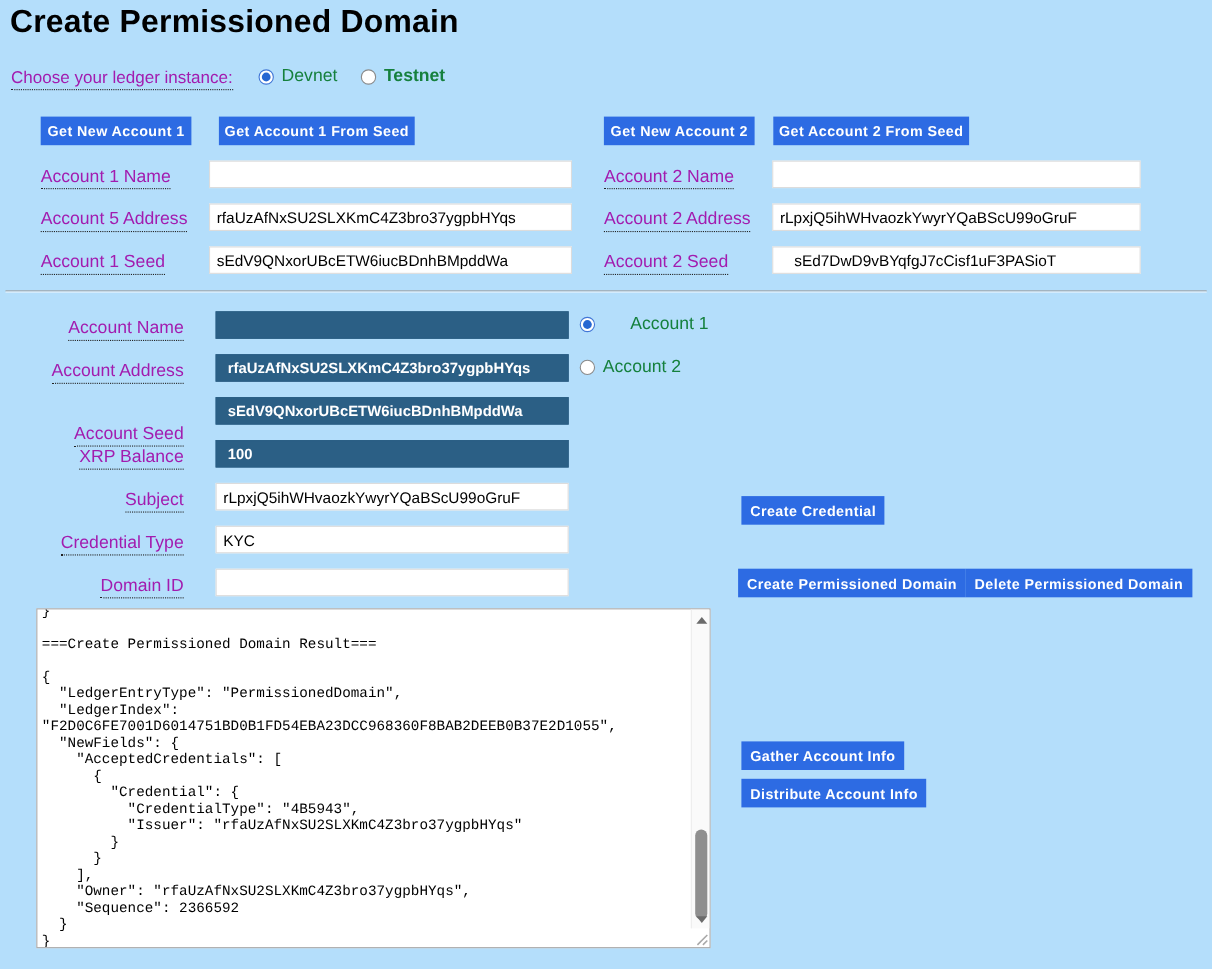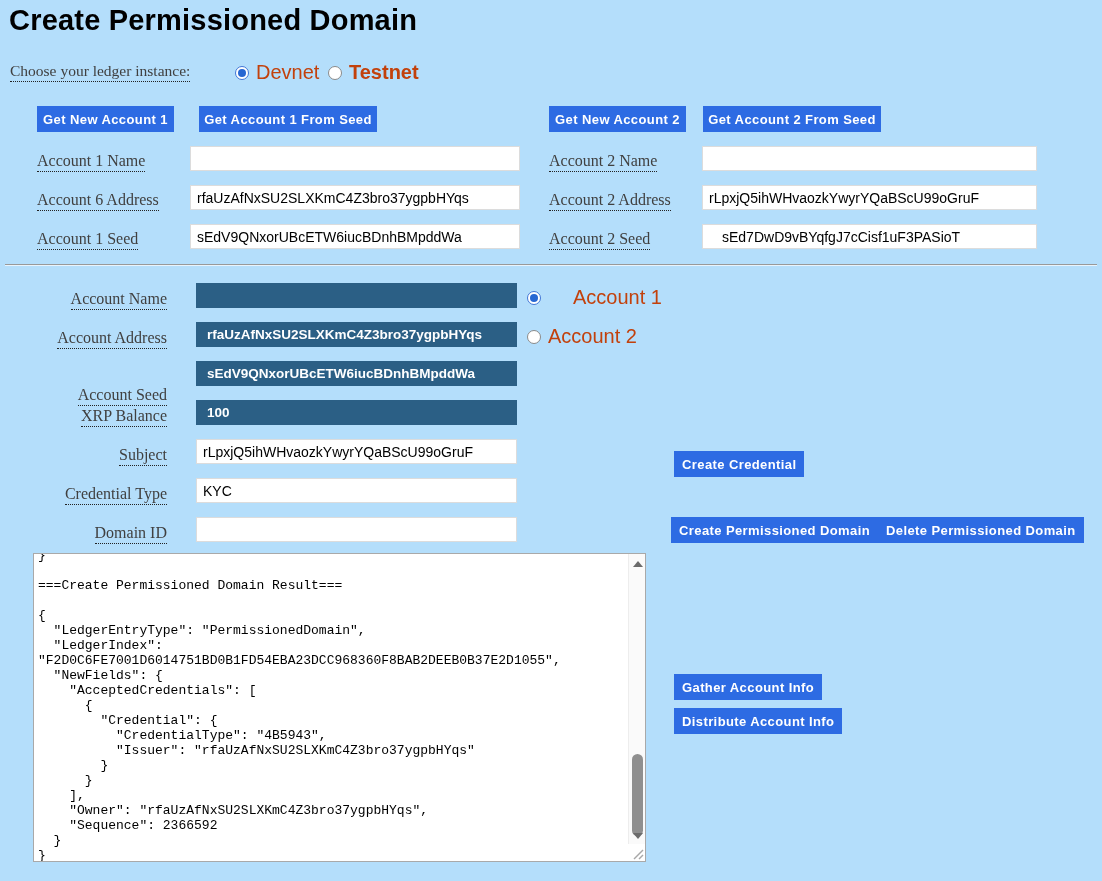--- a/index.html
+++ b/index.html
@@ -17,23 +17,22 @@
   .page-title {
     left: 9px; top: 4px;
     font-size: 29px;
     font-weight: 700;
     color: #000;
     letter-spacing: 0.2px;
   }
 
   .lbl {
     font-size: 16px;
-    color: #404040;
+    color: #a21caf;
     white-space: nowrap;
-    font-family: Liberation Serif, serif;
   }
   .lbl .u {
     border-bottom: 1px dotted #222;
     padding-bottom: 2px;
   }
   .small-lbl { font-size: 15.5px; }
 
   .radio {
     width: 14px; height: 14px;
     border-radius: 50%;
@@ -46,21 +45,21 @@
     position: relative;
   }
   .radio.checked::after {
     content: "";
     position: absolute;
     left: 2px; top: 2px;
     width: 8px; height: 8px;
     border-radius: 50%;
     background: #2767d2;
   }
-  .radio-label { font-size: 20px; color: #c2410c; }
+  .radio-label { font-size: 16px; color: #15803d; }
 
   .btn {
     background: #2d6be3;
     color: #fff;
     border: none;
     font-family: "Liberation Sans", sans-serif;
     font-weight: 700;
     font-size: 13px;
     letter-spacing: 0.4px;
     height: 26px;
@@ -182,21 +181,21 @@
     <span class="radio-label">Testnet</span>
   </div>
 
   <button class="abs btn" style="left:37px; top:106px; width:137px;">Get New Account 1</button>
   <button class="abs btn" style="left:199px; top:106px; width:178px;">Get Account 1 From Seed</button>
   <button class="abs btn" style="left:549px; top:106px; width:137px;">Get New Account 2</button>
   <button class="abs btn" style="left:703px; top:106px; width:178px;">Get Account 2 From Seed</button>
 
   <span class="abs lbl" style="left:37px; top:152px;"><span class="u">Account 1 Name</span></span>
   <input class="abs field" style="left: 190px; top: 146px; width: 330px;" value="">
-  <span class="abs lbl" style="left:37px; top:191px;"><span class="u">Account 6 Address</span></span>
+  <span class="abs lbl" style="left:37px; top:191px;"><span class="u">Account 5 Address</span></span>
   <input class="abs field" style="left: 190px; top: 185px; width: 330px;" value="rfaUzAfNxSU2SLXKmC4Z3bro37ygpbHYqs">
   <span class="abs lbl" style="left:37px; top:230px;"><span class="u">Account 1 Seed</span></span>
   <input class="abs field" style="left: 190px; top: 224px; width: 330px;" value="sEdV9QNxorUBcETW6iucBDnhBMpddWa">
 
   <span class="abs lbl" style="left:549px; top:152px;"><span class="u">Account 2 Name</span></span>
   <input class="abs field" style="left: 702px; top: 146px; width: 335px;" value="">
   <span class="abs lbl" style="left:549px; top:191px;"><span class="u">Account 2 Address</span></span>
   <input class="abs field" style="left: 702px; top: 185px; width: 335px;" value="rLpxjQ5ihWHvaozkYwyrYQaBScU99oGruF">
   <span class="abs lbl" style="left:549px; top:230px;"><span class="u">Account 2 Seed</span></span>
   <input class="abs field" style="left: 702px; top: 224px; width: 335px; padding-left: 19px;" value="sEd7DwD9vBYqfgJ7cCisf1uF3PASioT">

